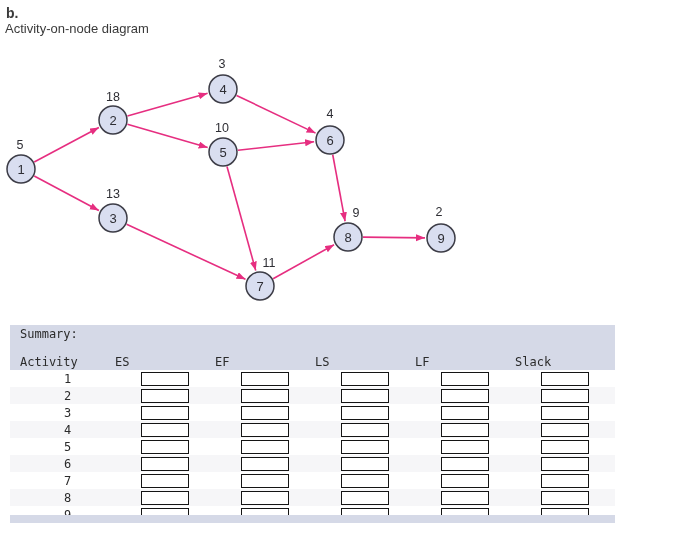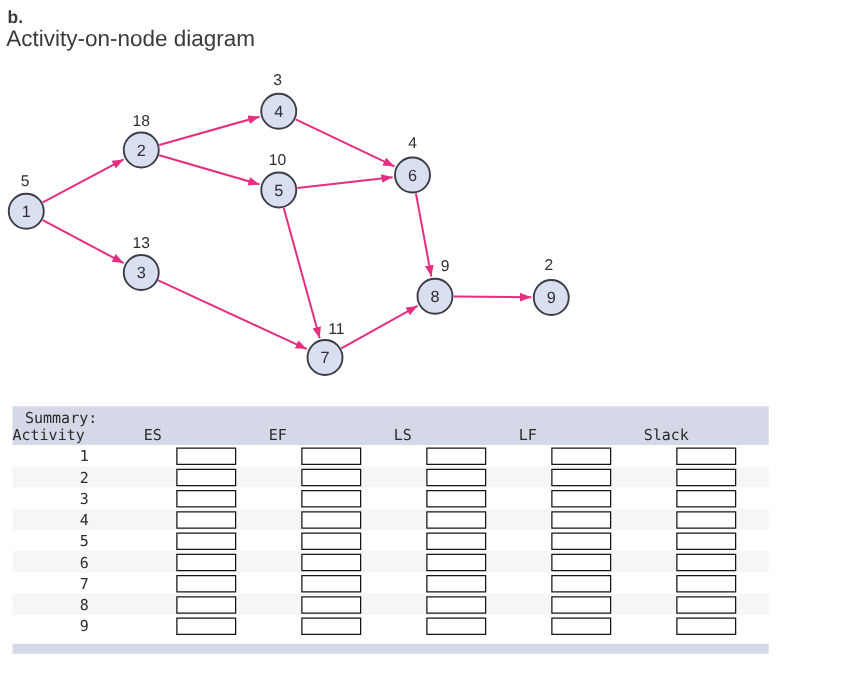--- a/index.html
+++ b/index.html
@@ -1,35 +1,35 @@
 <!DOCTYPE html>
 <html><head>
 <meta charset="utf-8">
 <style>
   html,body{margin:0;padding:0}
   body{
     width:683px;height:543px;position:relative;background:#ffffff;
     font-family:"Liberation Sans",sans-serif;overflow:hidden;
   }
   .part-label{position:absolute;left:6px;top:5px;font-size:14px;font-weight:bold;color:#3a3a3a}
-  .heading{position:absolute;left:5px;top:21px;font-size:18px;color:#3a3a3a}
+  .heading{position:absolute;left:5px;top:21px;font-size:13px;color:#3a3a3a}
   svg.diagram{position:absolute;left:0;top:0}
 
   .summary{
     position:absolute;left:10px;top:325px;width:605px;
     font-family:"DejaVu Sans Mono","Liberation Mono",monospace;
     font-size:12px;color:#2b2b2b;
   }
-  .summary-header{background:#d5d9e7;height:31px;position:relative}
+  .summary-header{background:#d5d9e7;height:45px;position:relative}
   .summary-label{position:absolute;left:10px;top:2px;white-space:pre}
   .header-row{
     position:absolute;left:0;bottom:1px;width:100%;
     display:grid;grid-template-columns:105px repeat(5,100px);
   }
-  .header-row .act{}
+  .header-row .act{padding-left:10px}
   .header-row .col{text-align:left}
   .rows .trow{
     display:grid;grid-template-columns:105px repeat(5,100px);
     align-items:center;height:17px;
   }
   .rows .trow.alt{background:#f6f6f8}
   .trow .num{text-align:center;padding-left:10px}
   input.cellbox{
     width:46px;height:12px;border:1.5px solid #141414;border-radius:0;
     margin:0 auto;display:block;padding:0;background:#fff;box-sizing:content-box;

